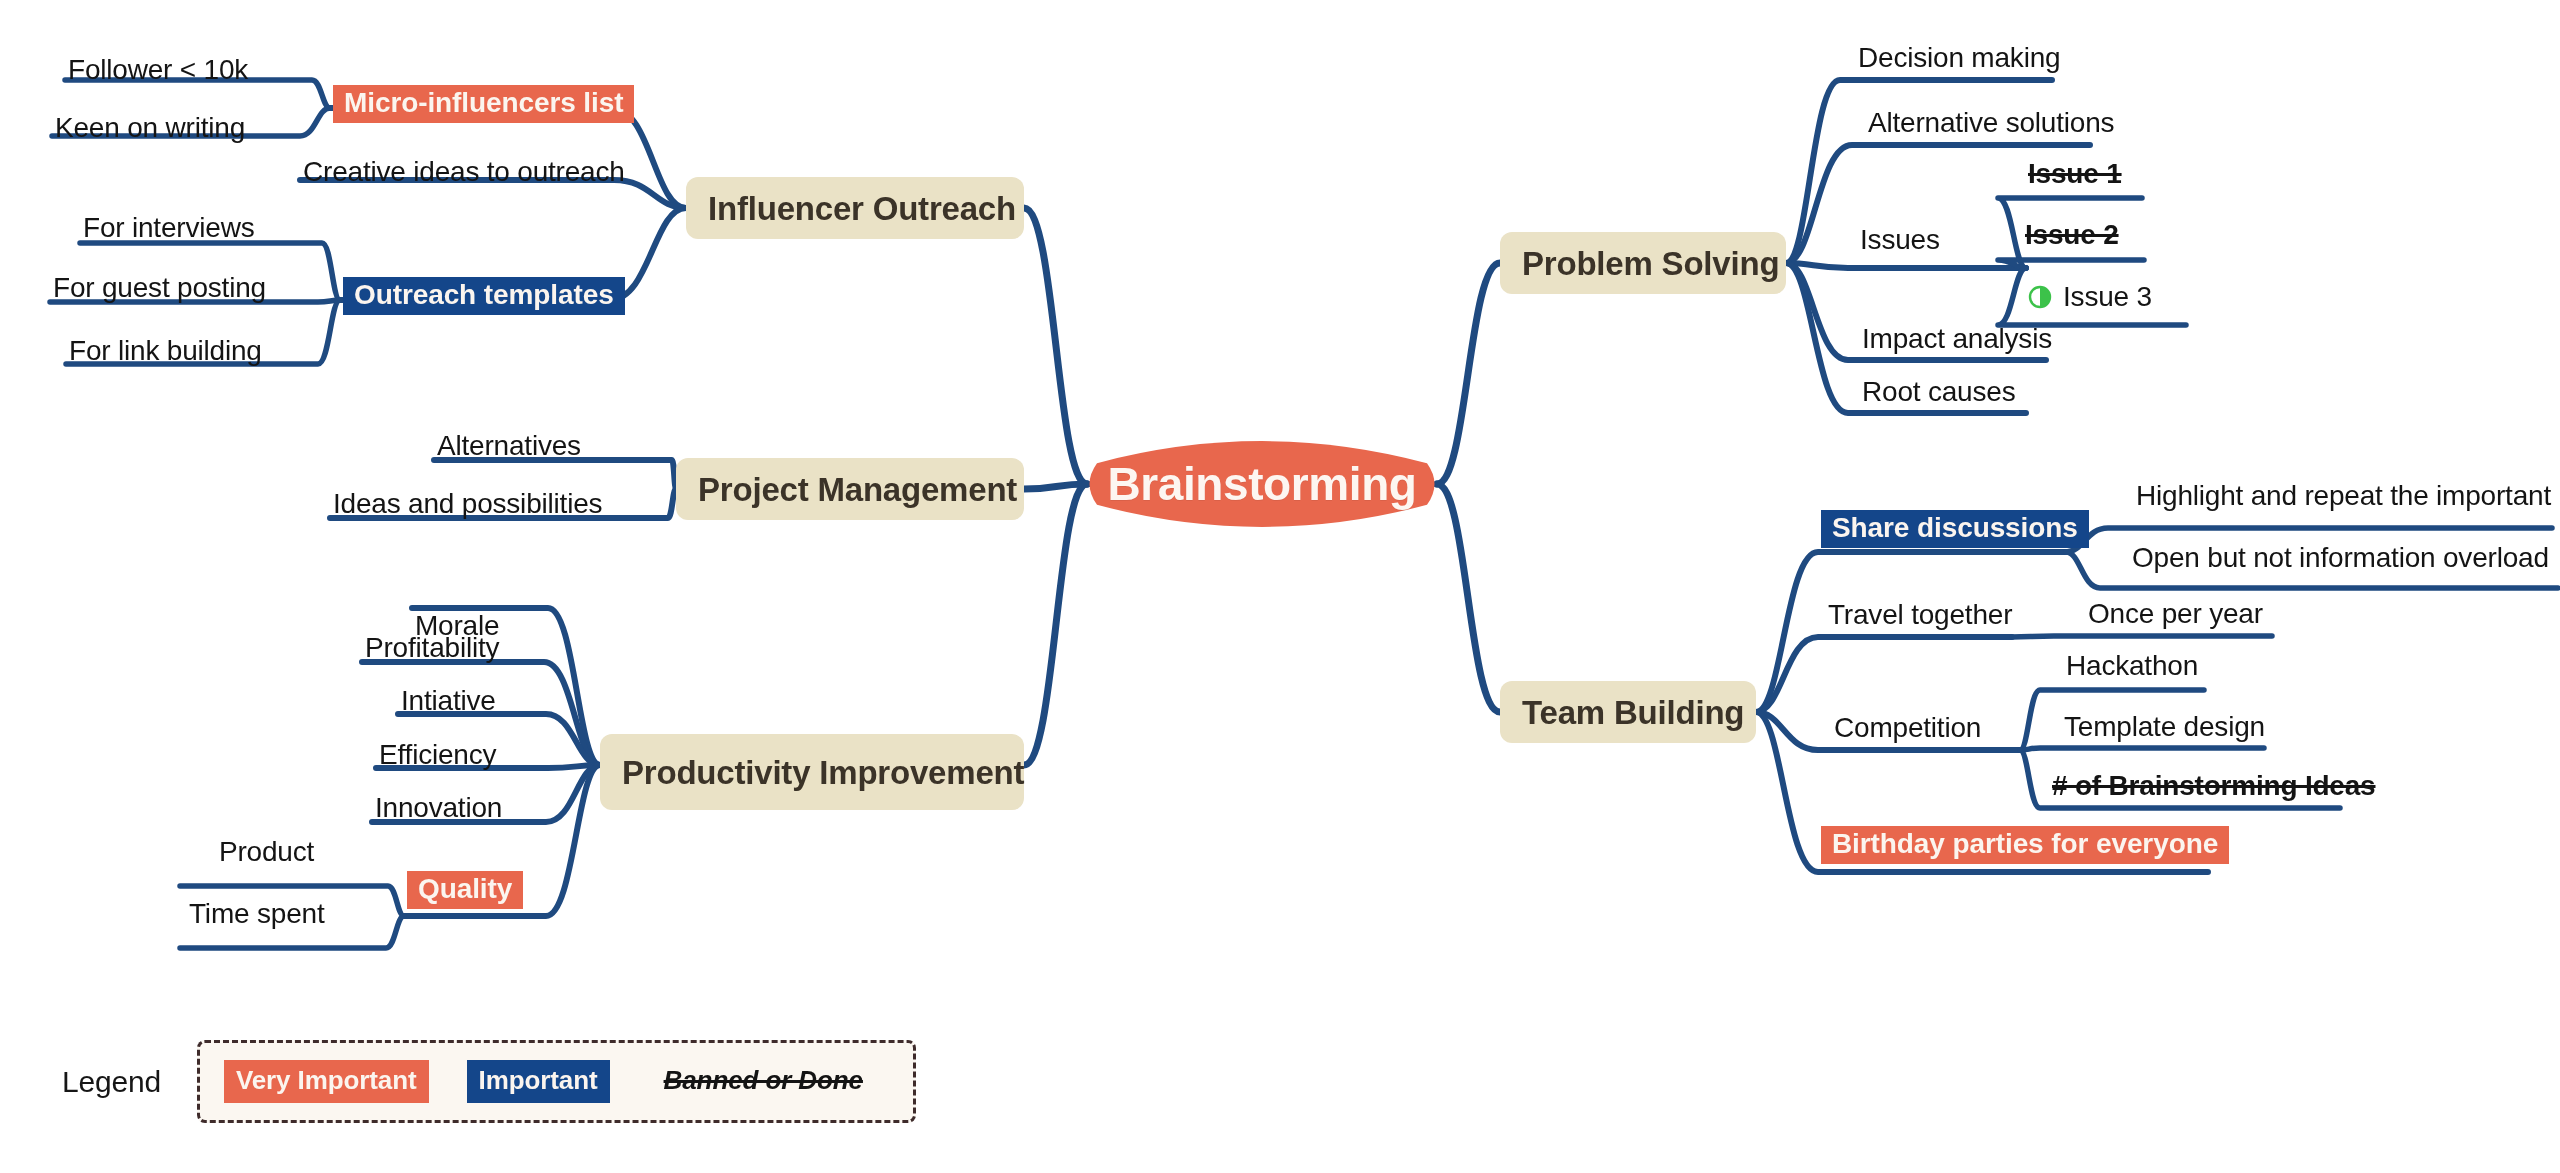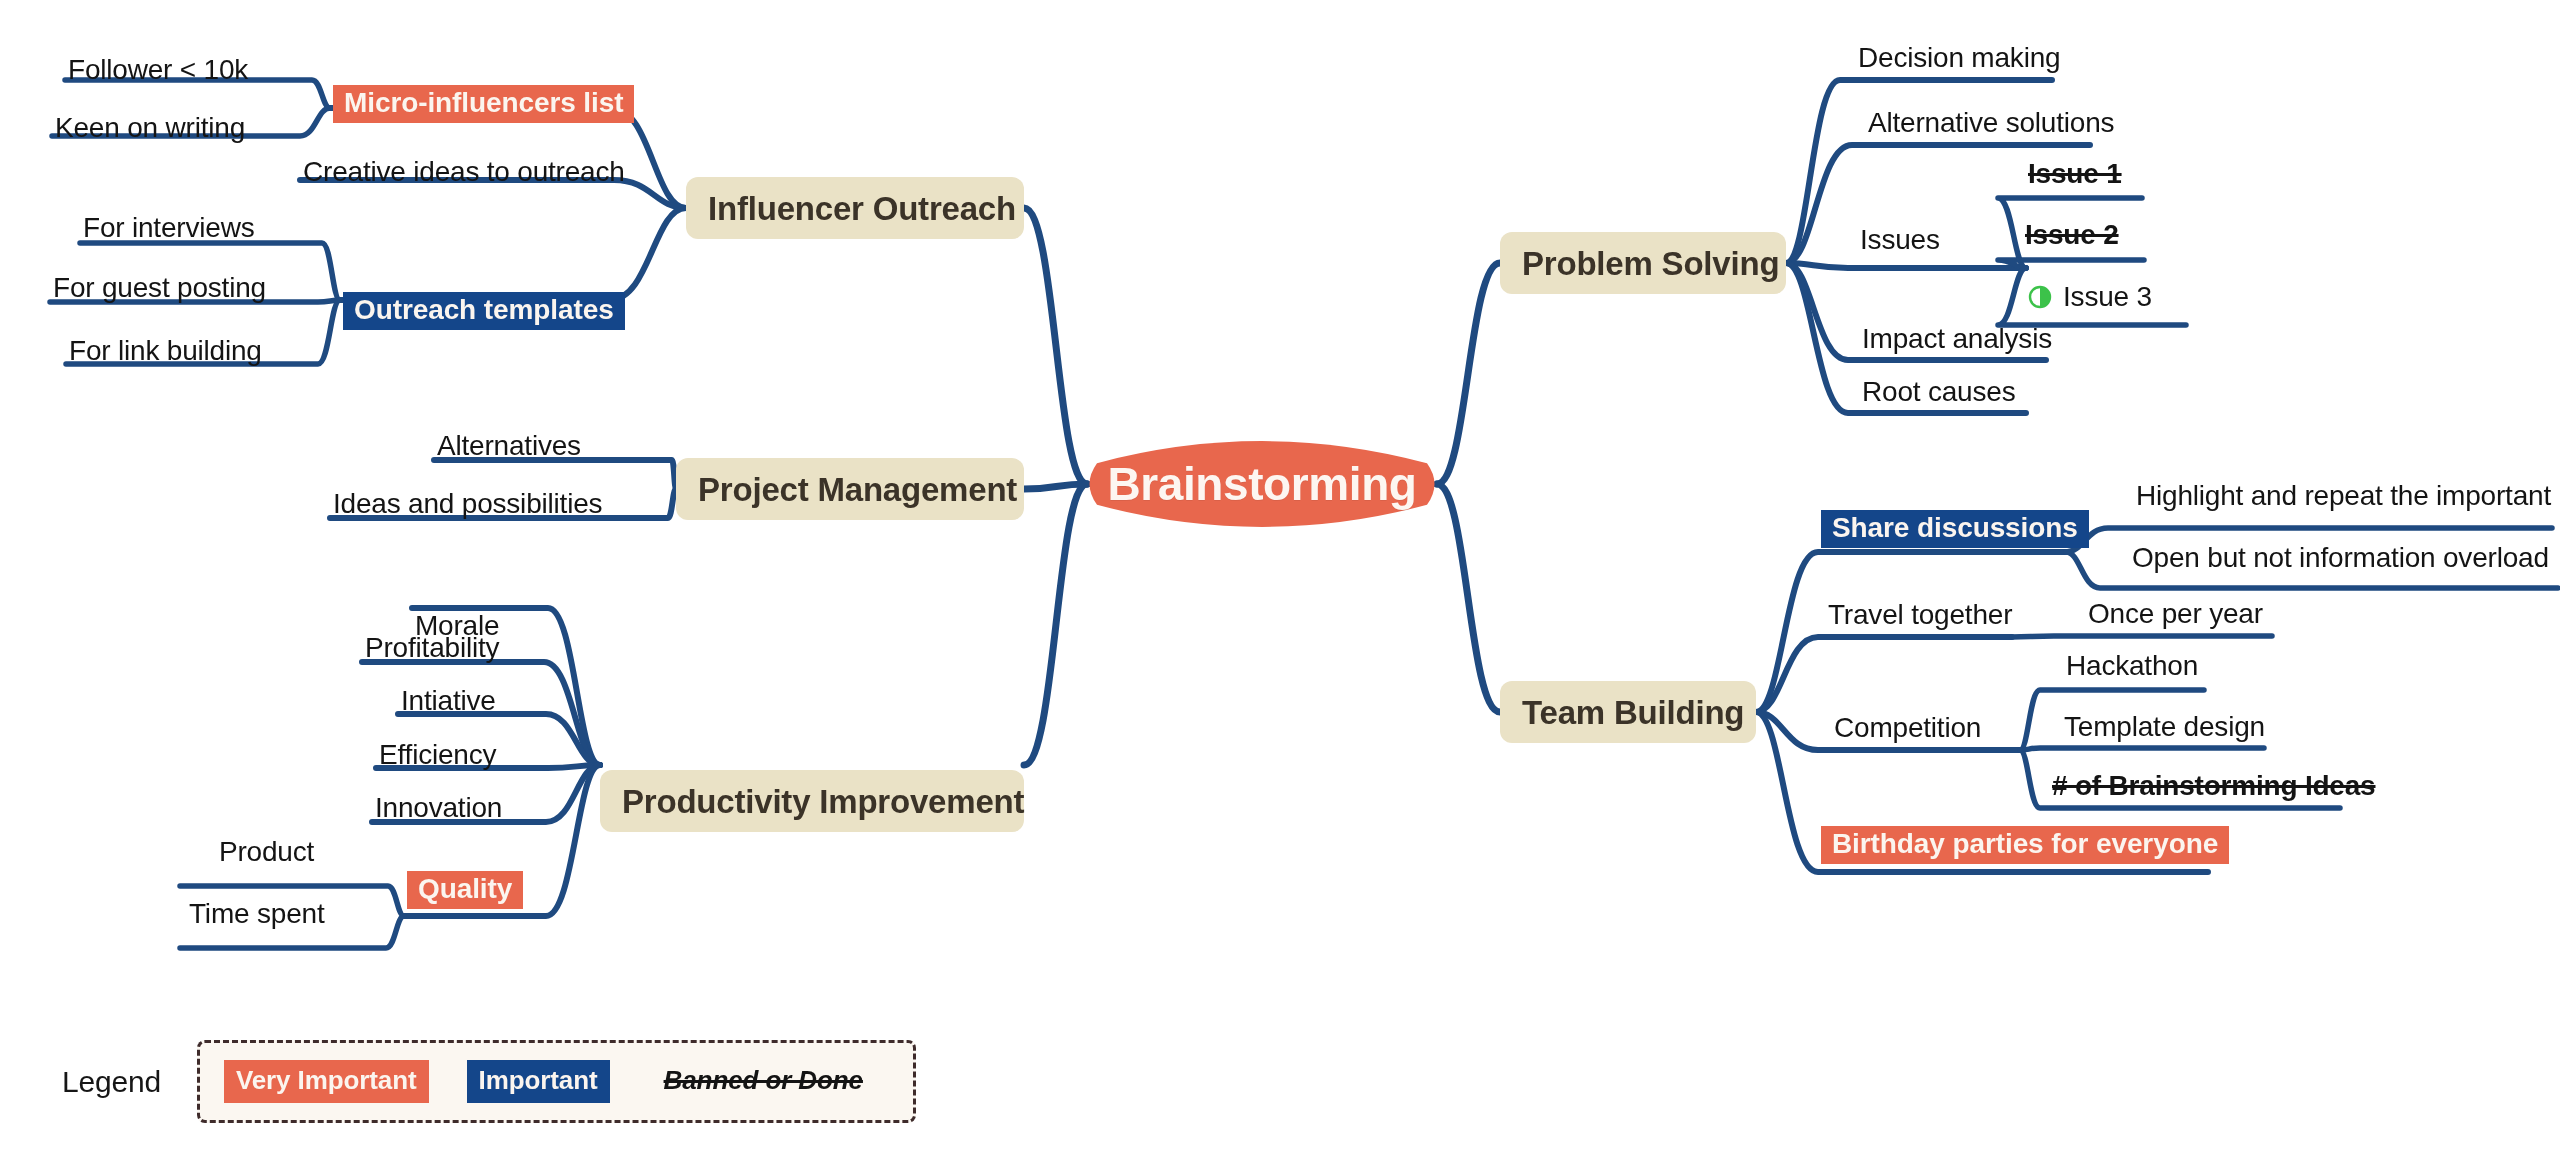--- a/index.html
+++ b/index.html
@@ -204,42 +204,42 @@
       </div>
       <div class="node leaf" style="left: 68px; top: 56px;">
         <span>Follower &lt; 10k</span>
       </div>
       <div class="node leaf" style="left: 55px; top: 114px;">
         <span>Keen on writing</span>
       </div>
       <div class="node leaf" style="left: 303px; top: 158px;">
         <span>Creative ideas to outreach</span>
       </div>
-      <div class="node leaf s-blue" style="left: 343px; top: 277px; margin-top: 15px;">
+      <div class="node leaf s-blue" style="left: 343px; top: 277px;">
         <span>Outreach templates</span>
       </div>
       <div class="node leaf" style="left: 83px; top: 214px;">
         <span>For interviews</span>
       </div>
       <div class="node leaf" style="left: 53px; top: 274px;">
         <span>For guest posting</span>
       </div>
       <div class="node leaf" style="left: 69px; top: 337px;">
         <span>For link building</span>
       </div>
       <div class="node main-topic" style="left: 676px; top: 458px; width: 348px; height: 62px;">
         <span>Project Management</span>
       </div>
       <div class="node leaf" style="left: 437px; top: 432px;">
         <span>Alternatives</span>
       </div>
       <div class="node leaf" style="left: 333px; top: 490px;">
         <span>Ideas and possibilities</span>
       </div>
-      <div class="node main-topic" style="left: 600px; top: 734px; width: 424px; height: 62px; margin-top: 36px;">
+      <div class="node main-topic" style="left: 600px; top: 734px; width: 424px; height: 76px;">
         <span>Productivity Improvement</span>
       </div>
       <div class="node leaf" style="left: 415px; top: 580px; margin-top: 32px;">
         <span>Morale</span>
       </div>
       <div class="node leaf" style="left: 365px; top: 634px;">
         <span>Profitability</span>
       </div>
       <div class="node leaf" style="left: 401px; top: 687px;">
         <span>Intiative</span>

